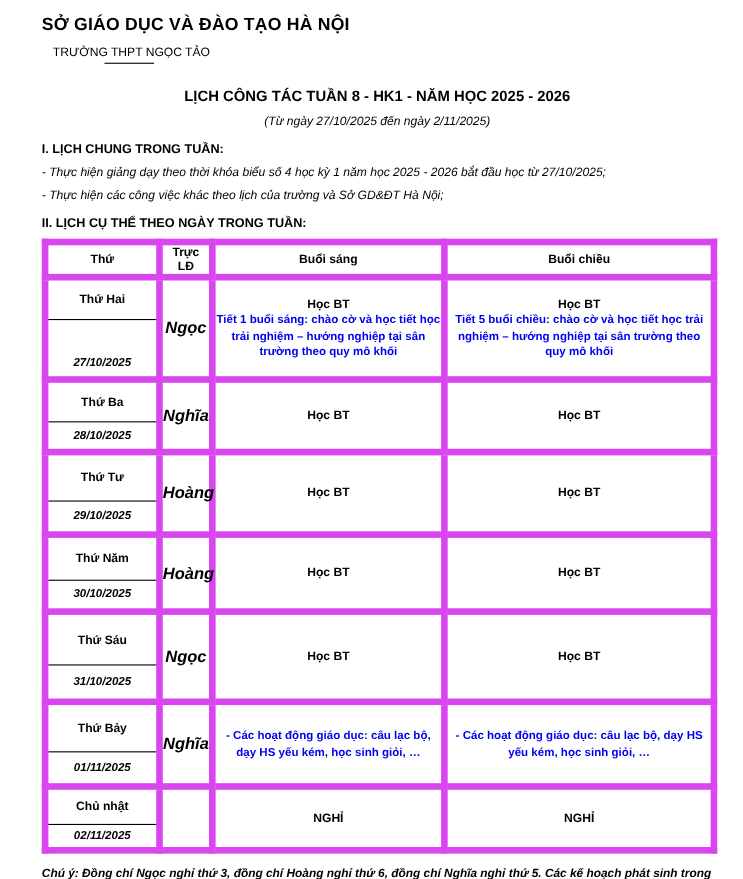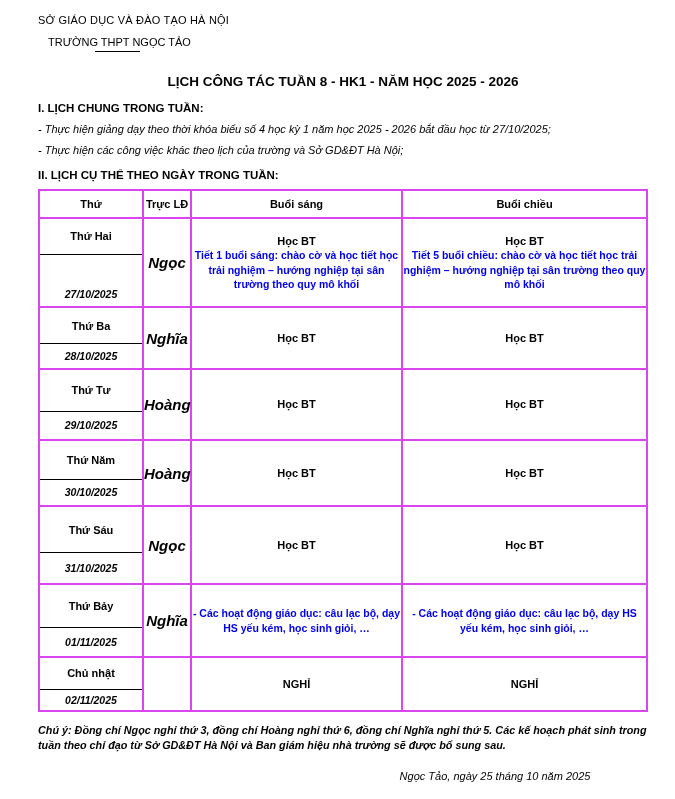--- a/index.html
+++ b/index.html
@@ -13,22 +13,22 @@
     position: relative;
     width: 675px;
     height: 799px;
     background: #fff;
     box-sizing: border-box;
     padding: 10px 27px 0 38px;
     overflow: hidden;
   }
   
   .dept {
-    font-size: 11px;
-    font-weight: 400;
+    font-size: 16px;
+    font-weight: 700;
     letter-spacing: .2px;
     margin-top: 4px;
   }
   .school-line { margin-top: 6px; padding-left: 10px; }
   .school-text {
     position: relative;
     font-size: 11px;
     font-weight: normal;
     display: inline-block;
     padding-bottom: 4px;
@@ -71,21 +71,21 @@
   .sec-heading.second { margin-top: 13px; }
   
   table.schedule {
     border-collapse: collapse;
     table-layout: fixed;
     width: 608px;
     margin-top: 8px;
     border: 2px solid #000;
   }
   table.schedule th, table.schedule td {
-    border: 2px solid #d946ef;
+    border: 6px solid #d946ef;
     vertical-align: middle;
     text-align: center;
     padding: 0;
   }
   table.schedule th {
     height: 26px;
     font-size: 11px;
     font-weight: bold;
   }
   .day-wrap { display: flex; flex-direction: column; width: 100%; }
@@ -156,20 +156,21 @@
 <body>
 
 <div class="page">
 
   <div class="dept">SỞ GIÁO DỤC VÀ ĐÀO TẠO HÀ NỘI</div>
   <div class="school-line">
     <span class="school-text">TRƯỜNG THPT NGỌC TẢO</span>
   </div>
 
   <div class="title">LỊCH CÔNG TÁC TUẦN 8 - HK1 - NĂM HỌC 2025 - 2026</div>
+  <div class="subtitle">(Từ ngày 27/10/2025 đến ngày 2/11/2025)</div>
 
   <div class="sec-heading">I. LỊCH CHUNG TRONG TUẦN:</div>
   <div class="bullet">- Thực hiện giảng dạy theo thời khóa biểu số 4 học kỳ 1 năm học 2025 - 2026 bắt đầu học từ 27/10/2025;</div>
   <div class="bullet">- Thực hiện các công việc khác theo lịch của trường và Sở GD&amp;ĐT Hà Nội;</div>
 
   <div class="sec-heading second">II. LỊCH CỤ THỂ THEO NGÀY TRONG TUẦN:</div>
 
   <table class="schedule">
     <colgroup>
       <col style="width:104px">

